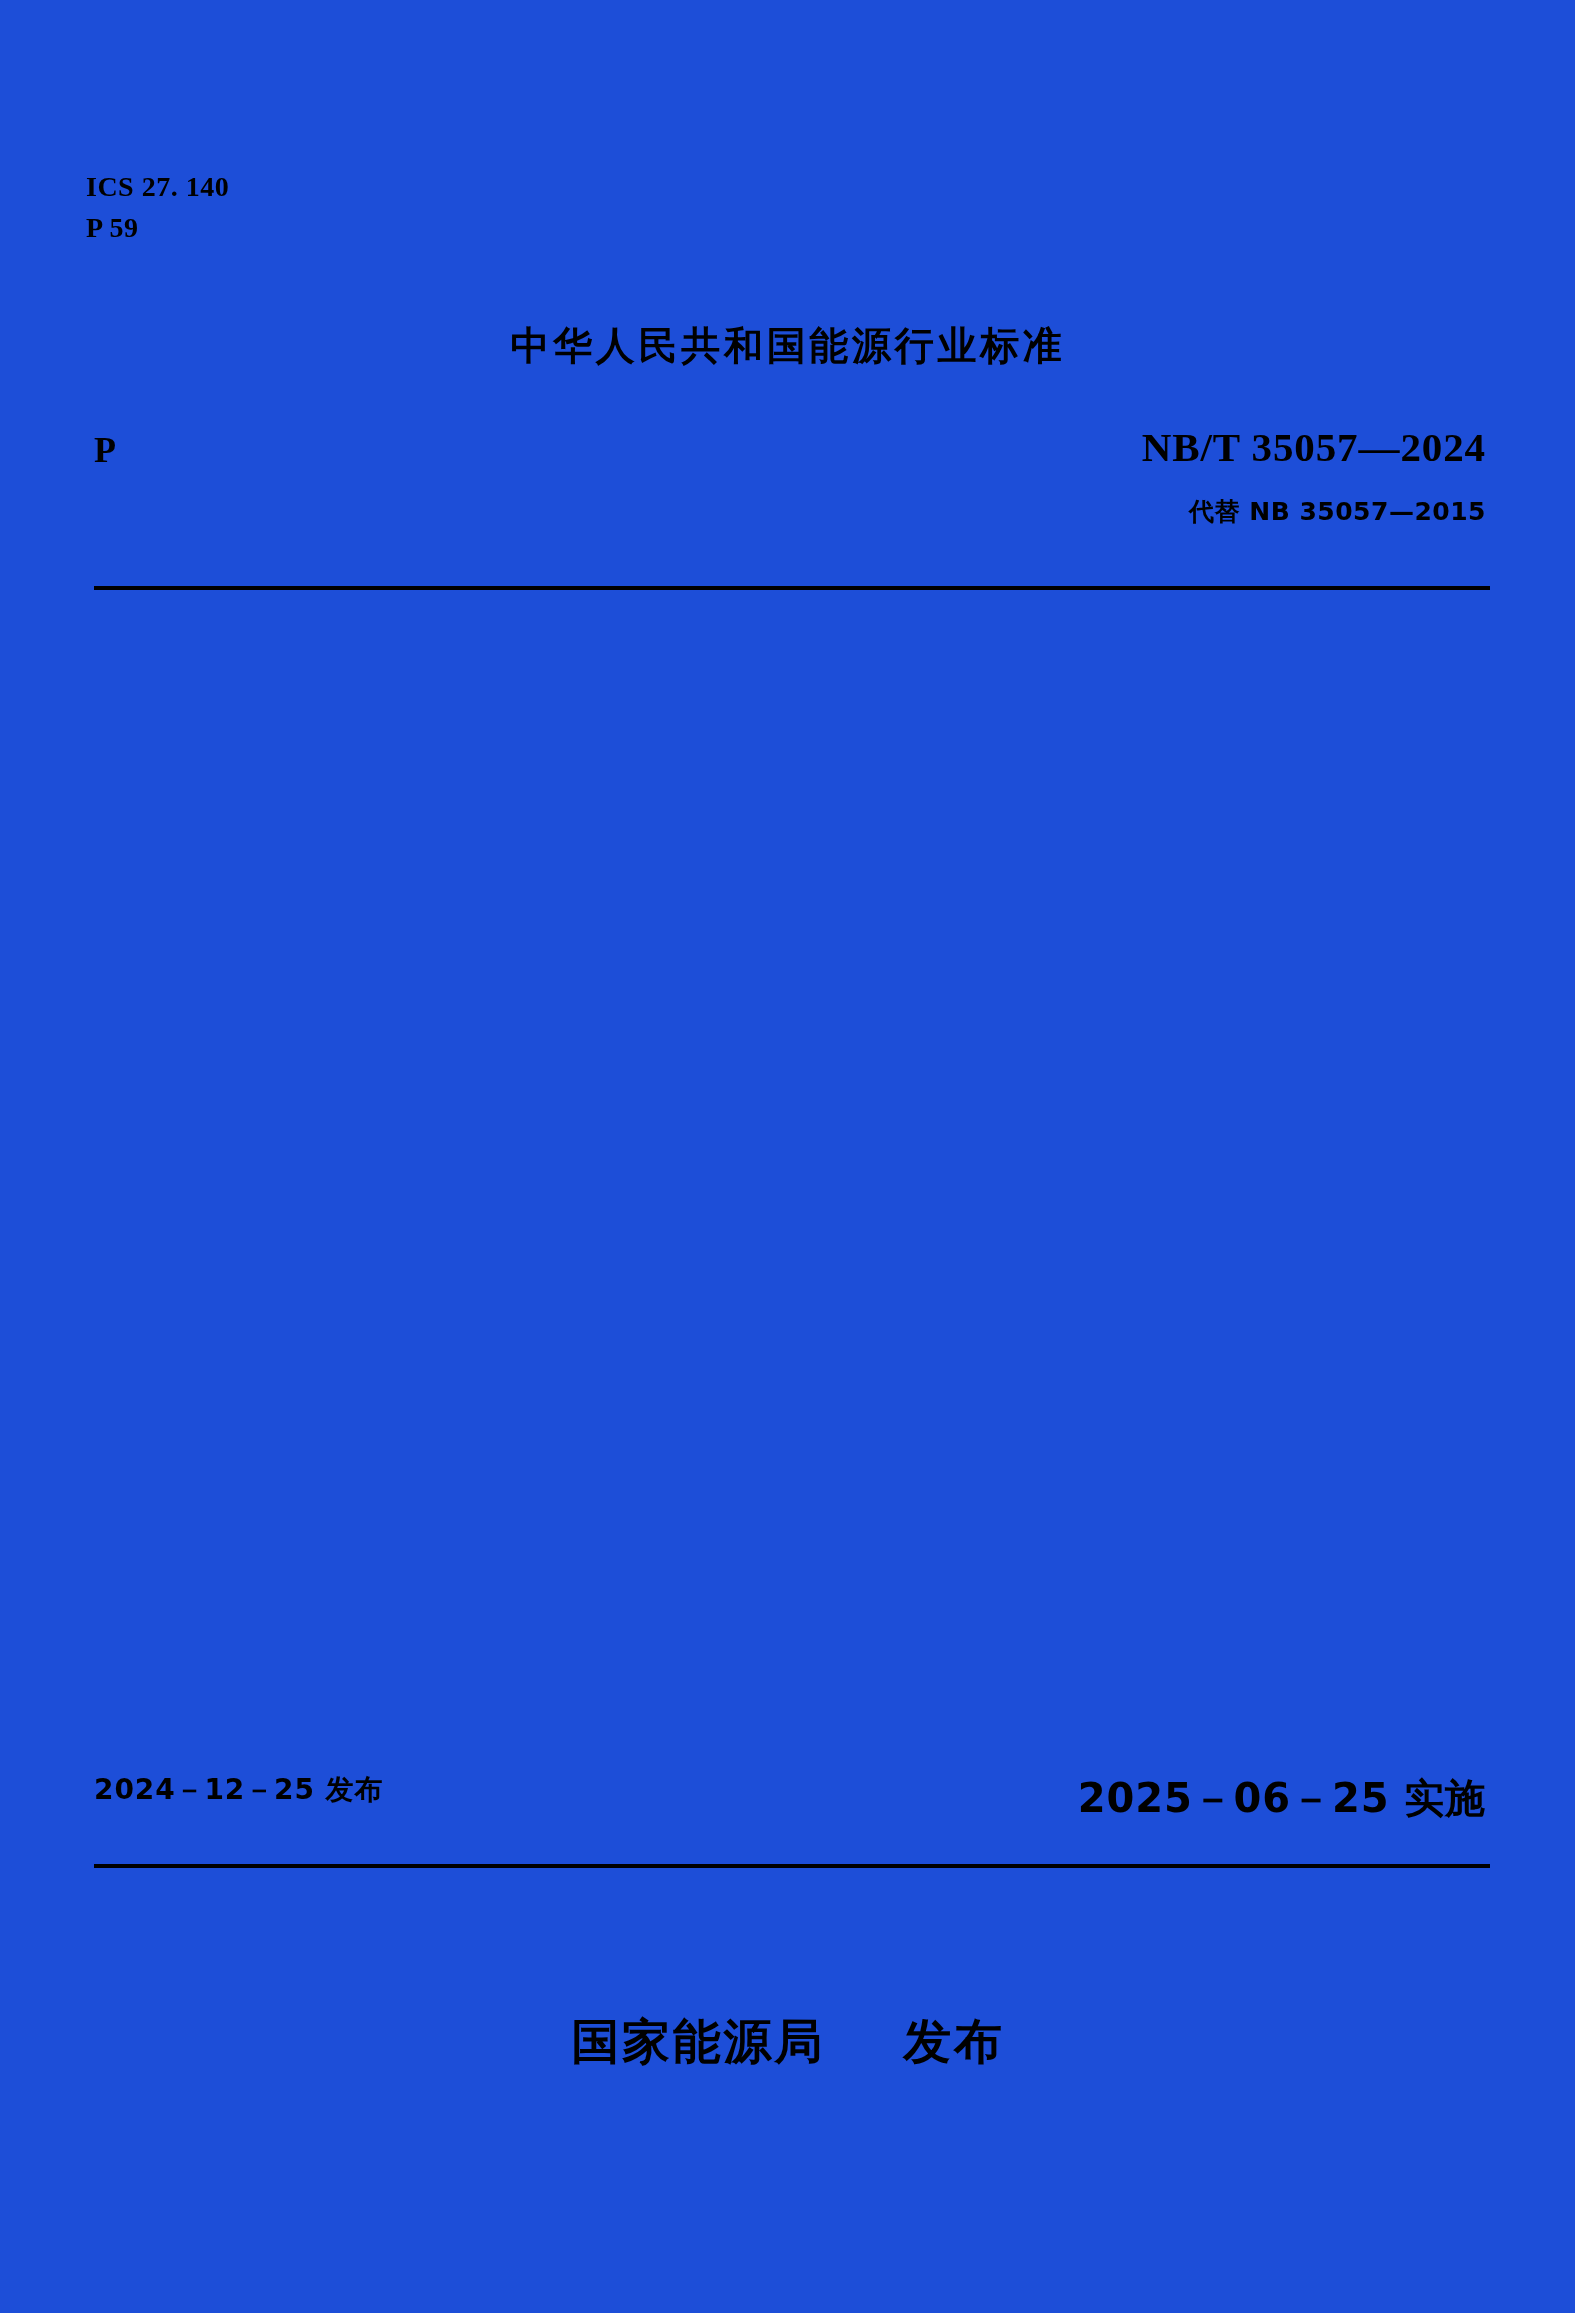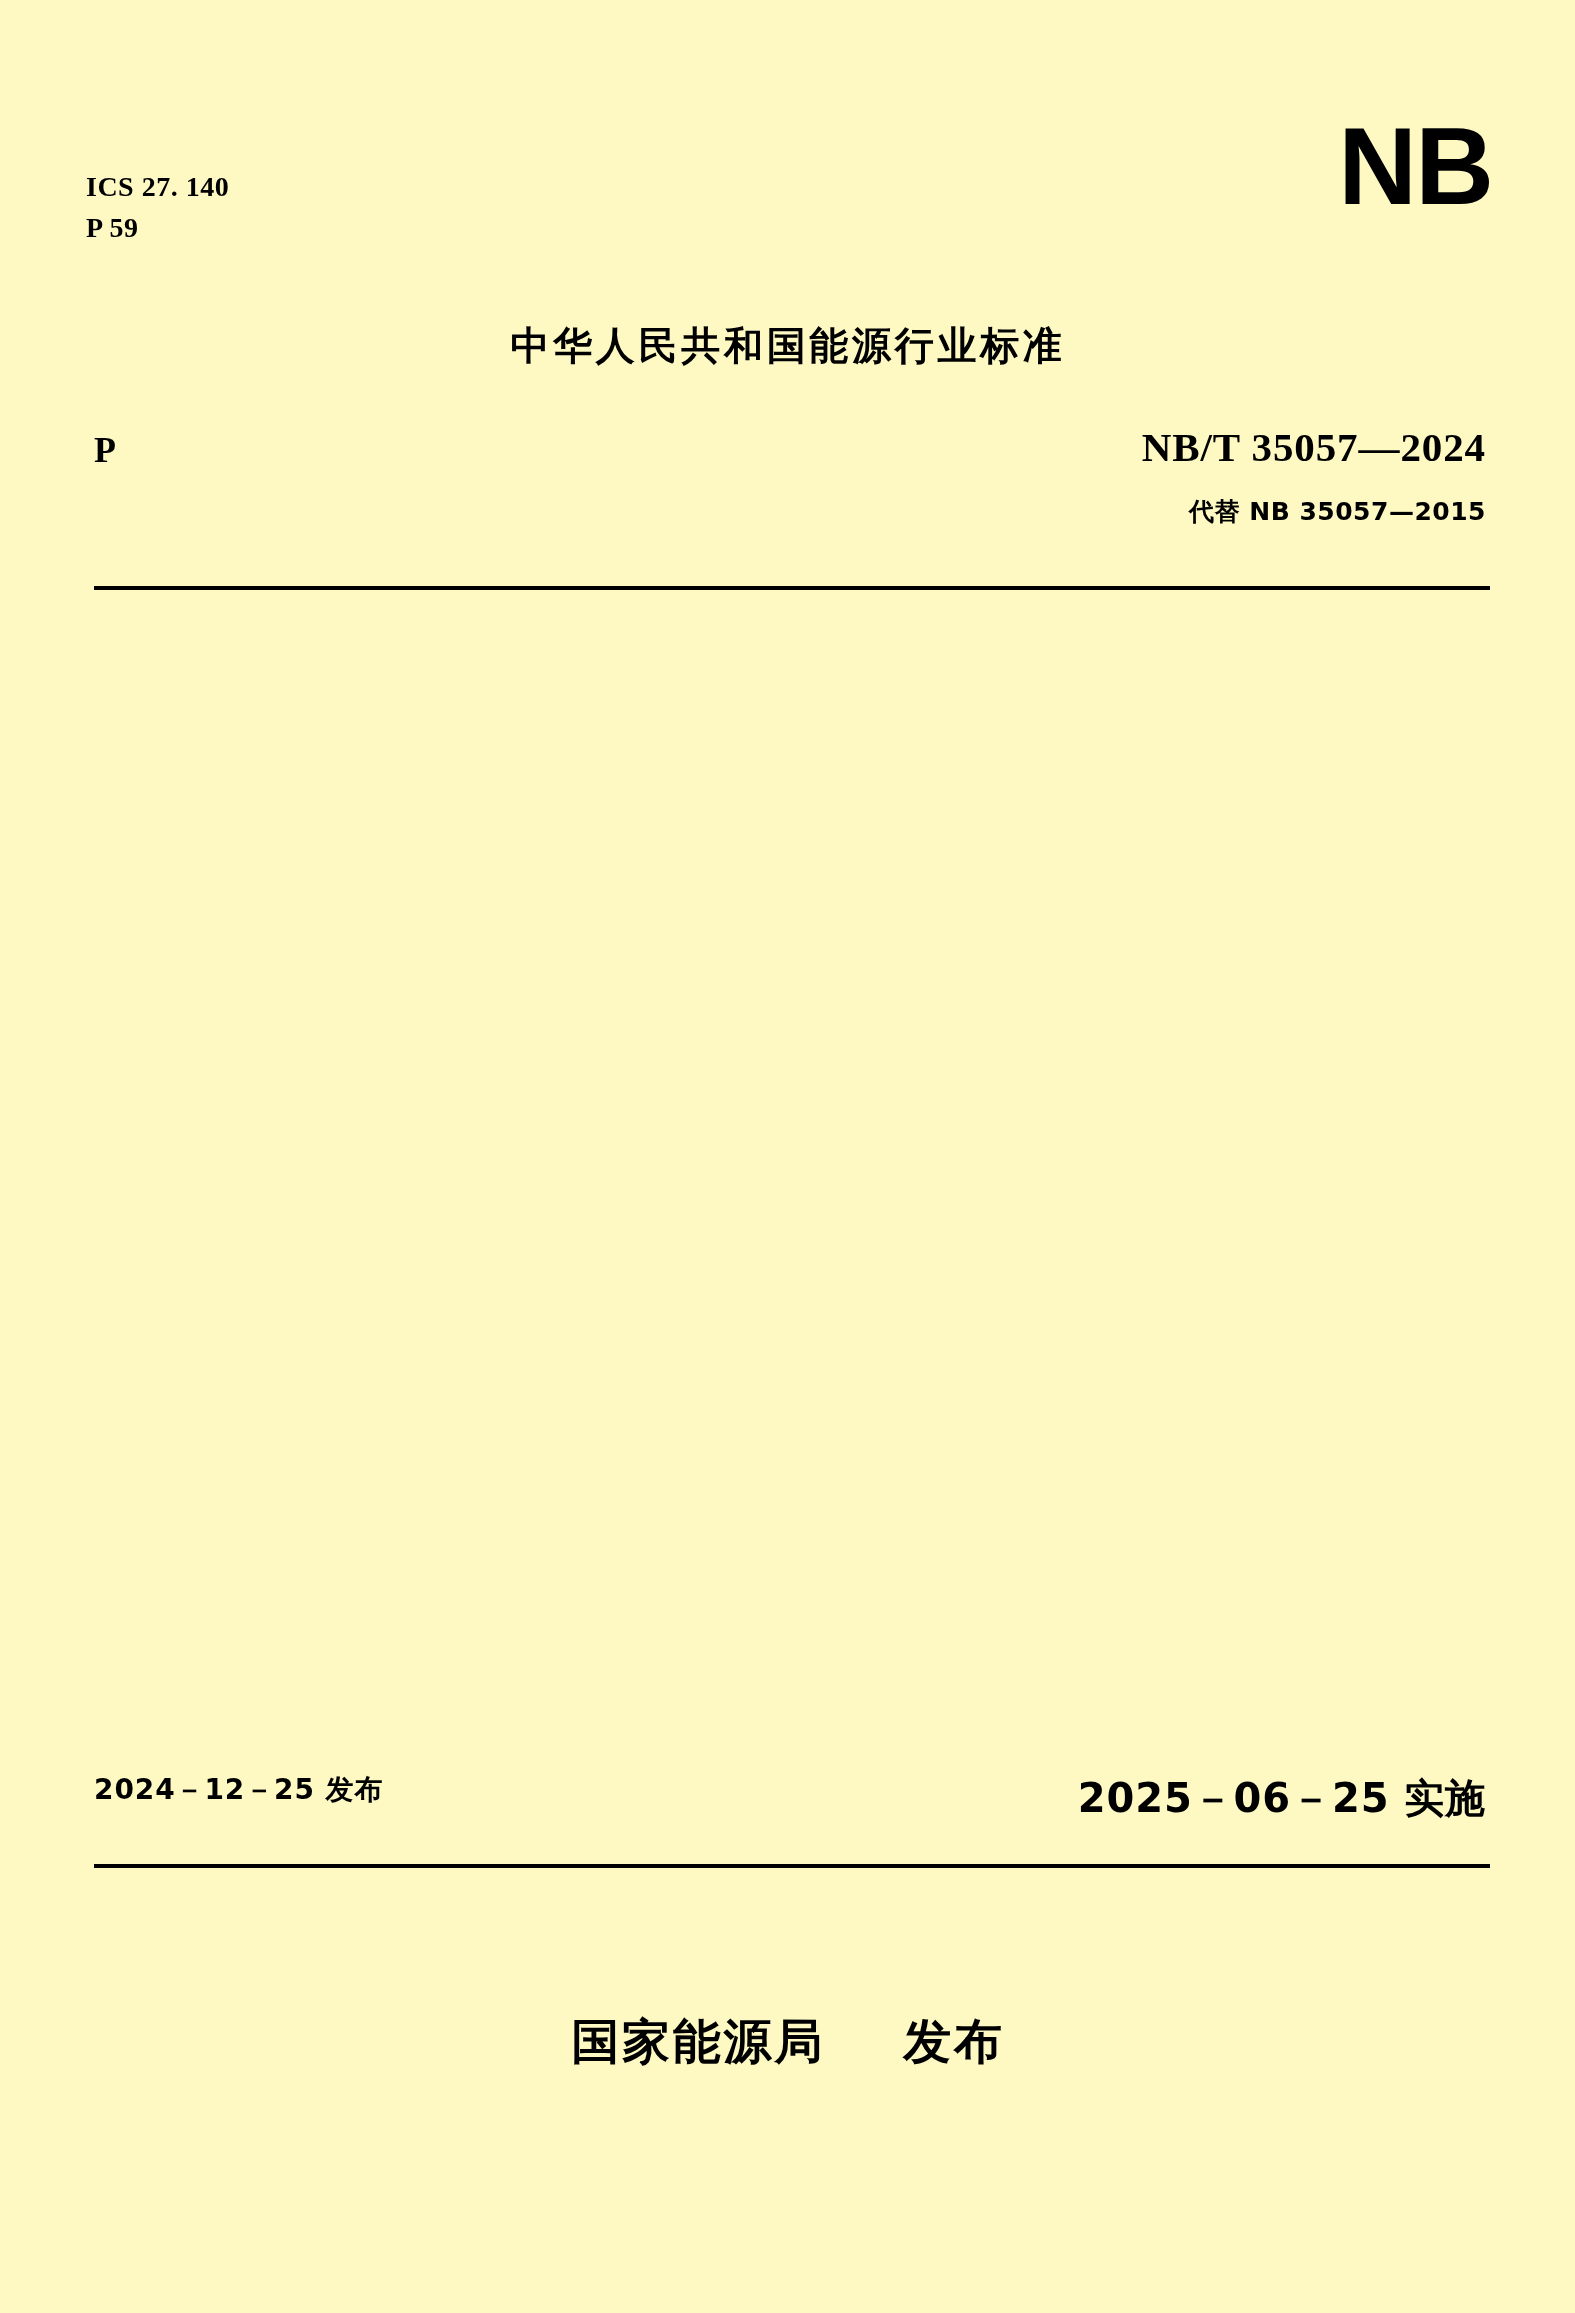--- a/index.html
+++ b/index.html
@@ -15,21 +15,21 @@
     color: #000000;
     overflow: hidden;
   }
 
   .page {
     position: absolute;
     left: 0;
     top: 0;
     width: 1576px;
     height: 2313px;
-    background: #fef9c3;
+    background: #1d4ed8;
   }
 
   
   .ics-block {
     position: absolute;
     left: 86px;
     top: 167px;
     font-family: "Liberation Serif", serif;
     font-weight: bold;
     font-size: 28px;
@@ -183,21 +183,20 @@
 </head>
 <body>
 
 <div class="page">
 
   <div class="ics-block">
     <div>ICS 27. 140</div>
     <div>P 59</div>
   </div>
 
-  <div class="nb-logo">NB</div>
 
   <div class="authority-line">中华人民共和国能源行业标准</div>
 
   <div class="p-mark">P</div>
 
   <div class="std-number">NB/T 35057—2024</div>
   <div class="std-replaces">代替 NB 35057—2015</div>
 
   <div class="rule-top"></div>
 

